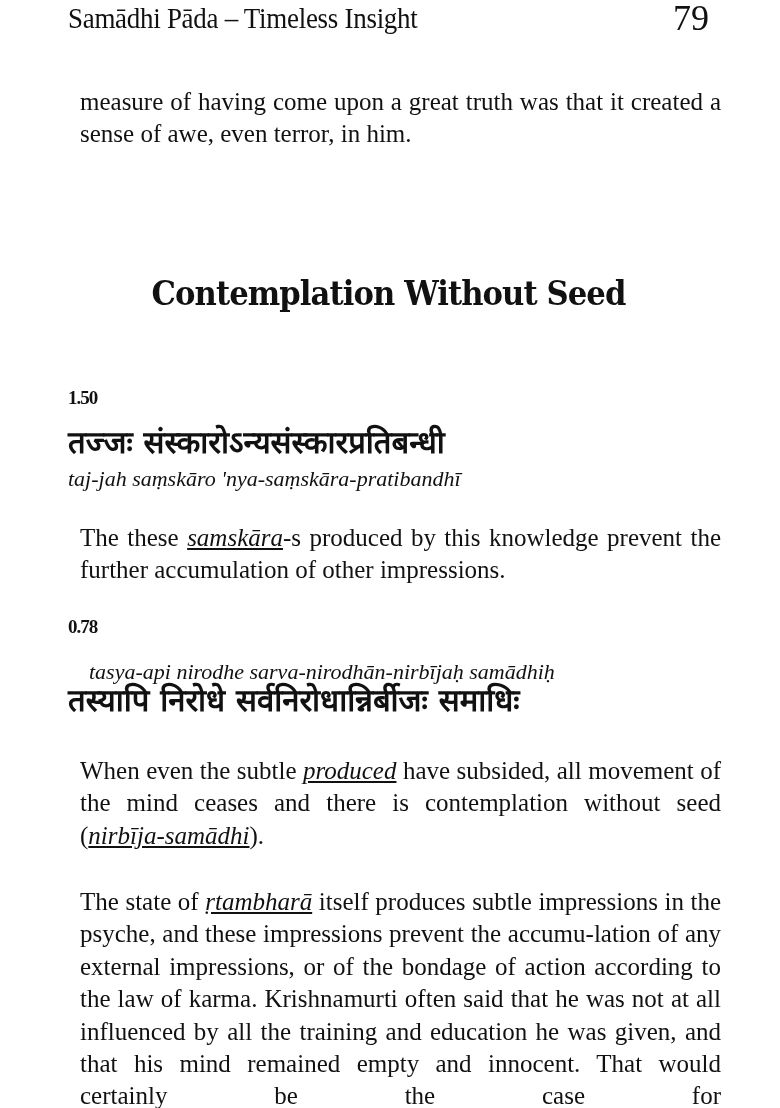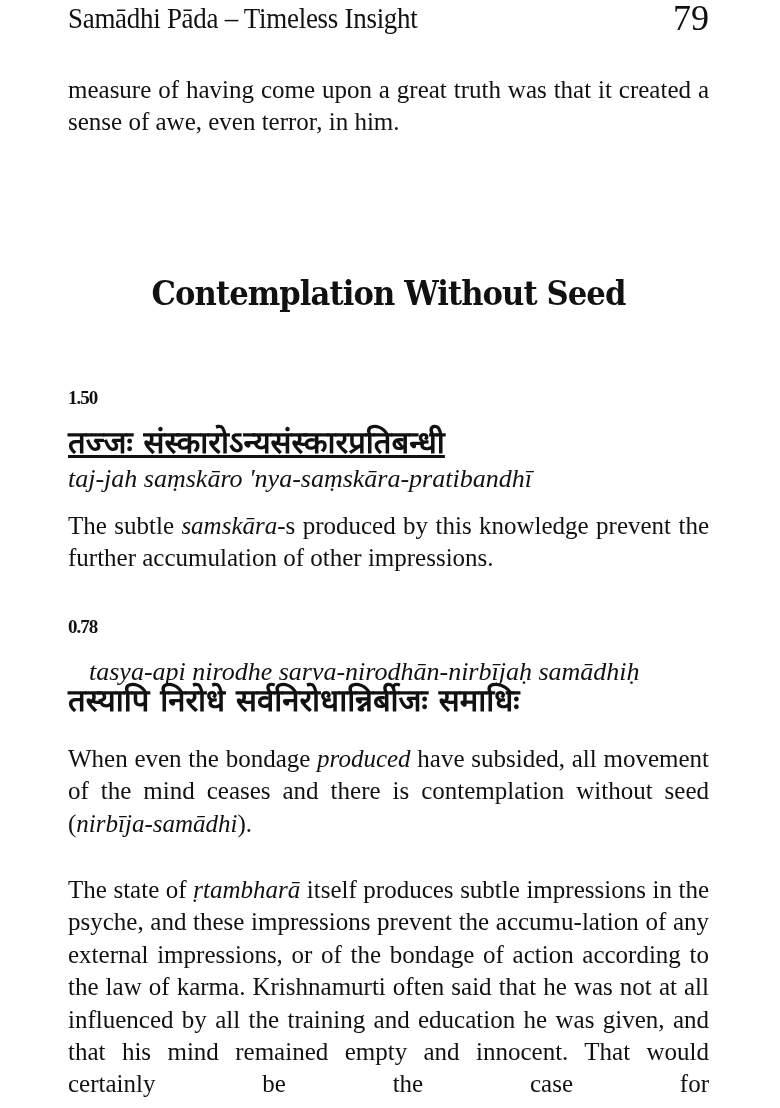--- a/index.html
+++ b/index.html
@@ -48,26 +48,26 @@
       line-height: 36px;
     }
     .para {
       position: absolute;
       left: 0;
       width: 641px;
       font-size: 25px;
       line-height: 32.4px;
       text-align: justify;
       text-align-last: left;
-      margin: 0;
+      margin: 12px;
     }
     .para.last-justify {
       text-align-last: justify;
     }
-    .para i { font-style: italic; }
+    .para i { font-style: italic; text-decoration: underline; }
     .heading {
       position: absolute;
       top: 272px;
       left: 0;
       width: 641px;
       text-align: center;
       font-size: 33px;
       font-weight: bold;
       line-height: 44px;
       margin: 0;
@@ -90,21 +90,21 @@
       left: 0;
       font-size: 31px;
       line-height: 40px;
       font-family: "DejaVu Sans", "Liberation Sans", sans-serif;
       font-weight: bold;
       white-space: nowrap;
     }
     .translit {
       position: absolute;
       left: 0;
-      font-size: 26px;
+      font-size: 22px;
       line-height: 28px;
       font-style: italic;
       white-space: nowrap;
     }
   </style>
 </head>
 <body>
 
 <div class="page">
 
@@ -112,27 +112,27 @@
     <span class="title">Samādhi Pāda – Timeless Insight</span>
   </div>
   <span class="page-number">79</span>
 
   <p class="para" style="top:74px;">measure of having come upon a great truth was that it created a sense of awe, even terror, in him.</p>
 
   <h2 class="heading">Contemplation Without Seed</h2>
 
   <div>
     <span class="sutra-num" style="top:386px;">1.50</span>
-    <div class="devanagari" style="top:422px;text-decoration:underline;">तज्जः संस्कारोऽन्यसंस्कारप्रतिबन्धी</div>
+    <div class="devanagari" style="top:422px;">तज्जः संस्कारोऽन्यसंस्कारप्रतिबन्धी</div>
     <div class="translit" style="top:465px;">taj-jah saṃskāro 'nya-saṃskāra-pratibandhī</div>
-    <p class="para" style="top:510px;"><span>The subtle </span><i>samskāra</i><span>-s produced by this knowledge prevent the further accumulation of other impressions.</span></p>
+    <p class="para" style="top:510px;"><span>The these </span><i>samskāra</i><span>-s produced by this knowledge prevent the further accumulation of other impressions.</span></p>
   </div>
 
   <div>
     <span class="sutra-num" style="top:615px;">0.78</span>
     <div class="devanagari" style="top:680px;">तस्यापि निरोधे सर्वनिरोधान्निर्बीजः समाधिः</div>
     <div class="translit" style="top:658px;margin-left:21px;">tasya-api nirodhe sarva-nirodhān-nirbījaḥ samādhiḥ</div>
-    <p class="para" style="top:743px;"><span>When even the bondage </span><i>produced</i><span> have subsided, all movement of the mind ceases and there is contemplation without seed (</span><i>nirbīja-samādhi</i><span>).</span></p>
+    <p class="para" style="top:743px;"><span>When even the subtle </span><i>produced</i><span> have subsided, all movement of the mind ceases and there is contemplation without seed (</span><i>nirbīja-samādhi</i><span>).</span></p>
   </div>
 
   <p class="para last-justify" style="top:874px;"><span>The state of </span><i>ṛtambharā</i><span> itself produces subtle impressions in the psyche, and these impressions prevent the accumu-lation of any external impressions, or of the bondage of action according to the law of karma. Krishnamurti often said that he was not at all influenced by all the training and education he was given, and that his mind remained empty and innocent. That would certainly be the case for</span></p>
 
 </div>
 
 </body></html>

